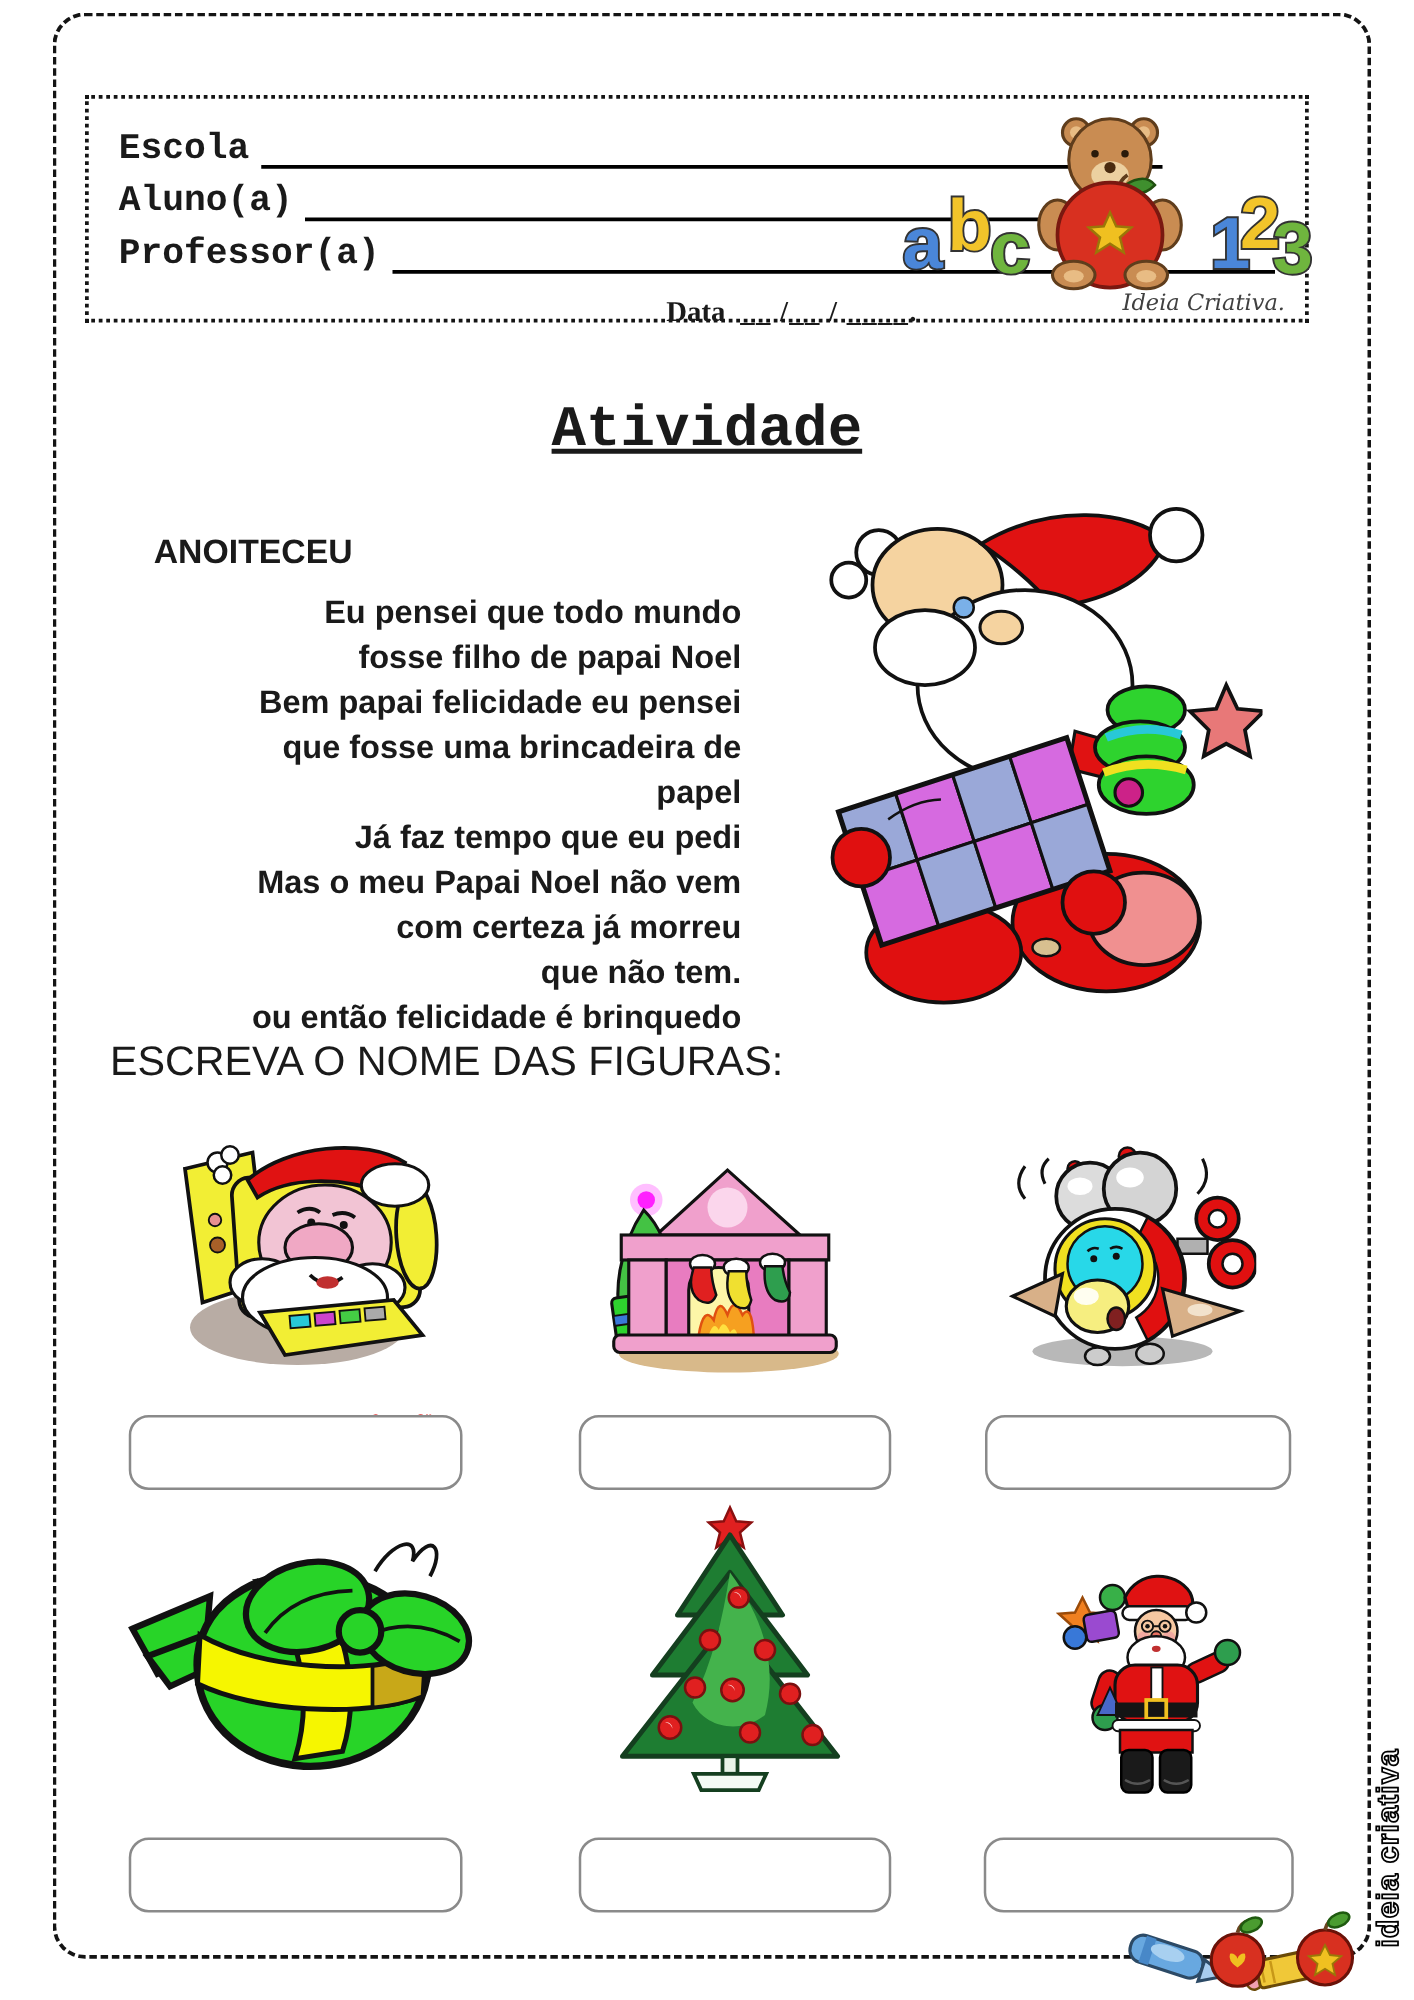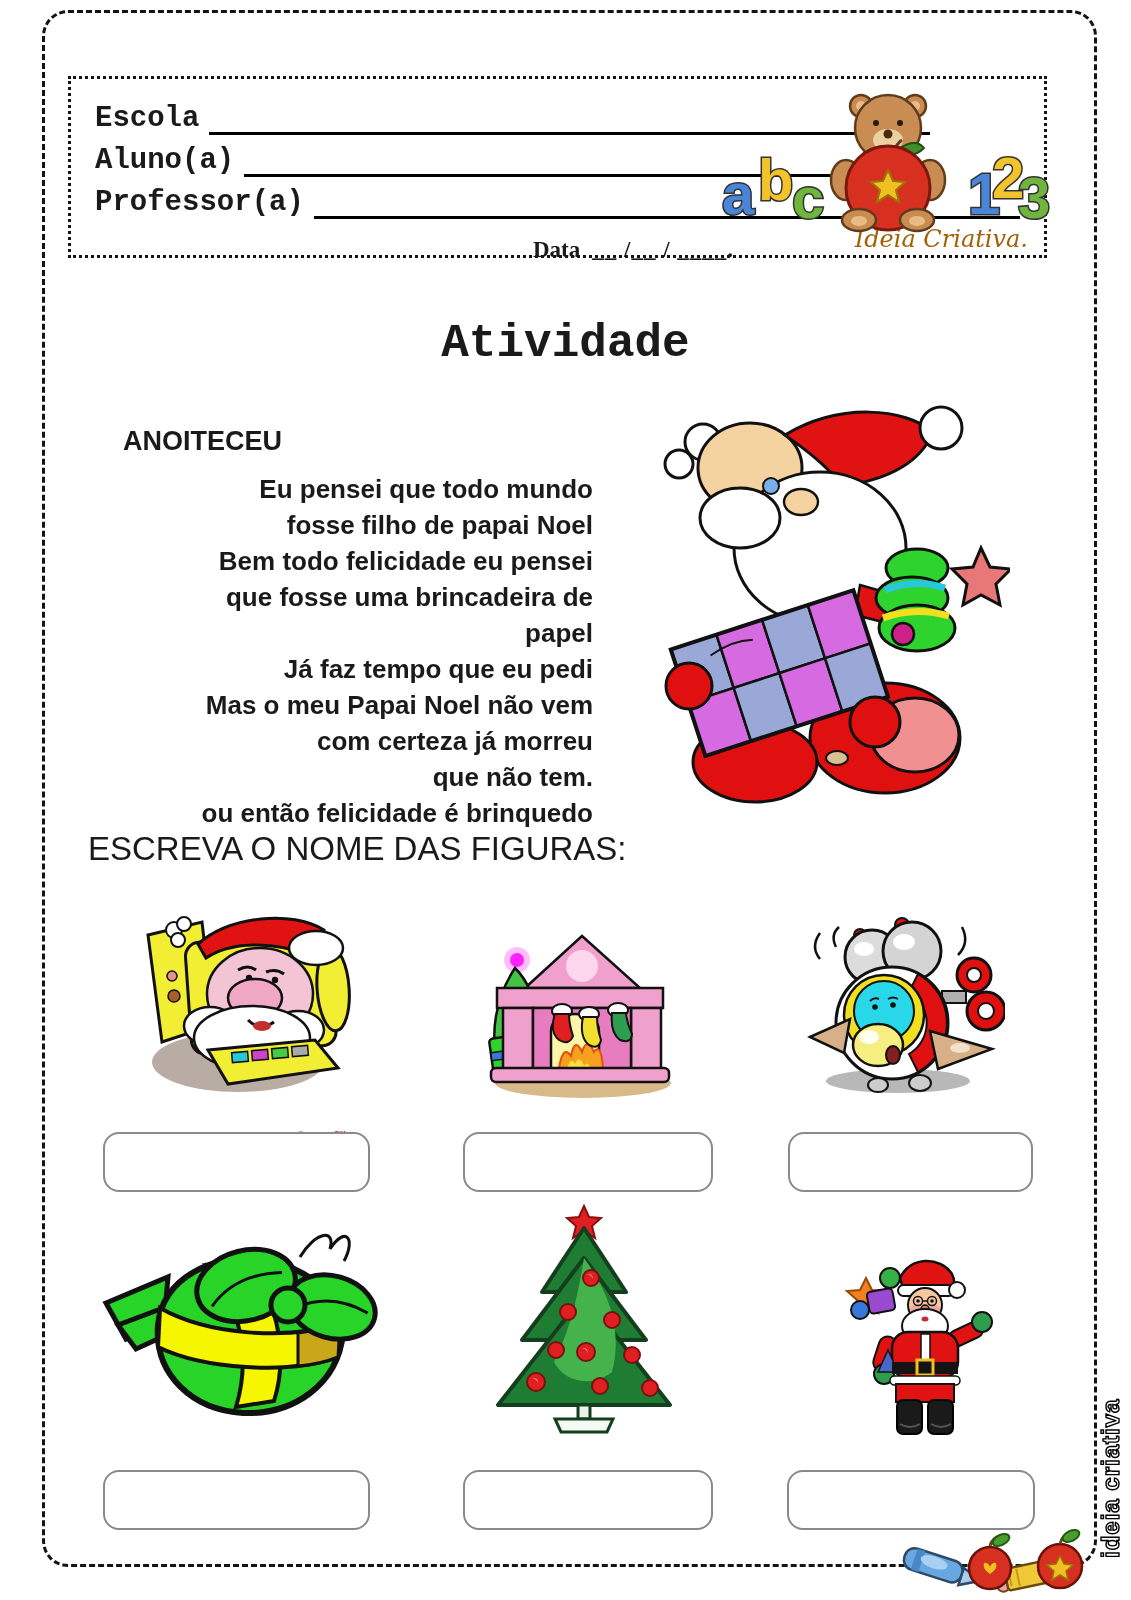--- a/index.html
+++ b/index.html
@@ -13,25 +13,25 @@
   .hrow{display:flex;align-items:flex-end;height:42px;
         font-family:"Liberation Mono",monospace;font-weight:bold;font-size:29px;justify-content:space-between;}
   .write-line{flex:1;border-bottom:3px solid #000;height:34px;margin-left:10px;}
   .wl-school{margin-right:92px;}
   .wl-student{margin-right:118px;}
   .wl-teacher{margin-right:2px;}
   .date-row{display:flex;align-items:flex-end;height:44px;margin-left:438px;
         font-family:Liberation Serif, serif;font-weight:bold;font-size:23px;}
   .date-blanks{margin-left:12px;letter-spacing:1px;}
   .brand-script{position:absolute;right:16px;bottom:2px;font-family:"DejaVu Serif",serif;
-        font-style:italic;font-size:24px;color:#a16207;}
+        font-style:italic;font-size:18px;color:#404040;}
   .header-clipart{position:absolute;left:718px;top:82px;width:332px;height:156px;}
   
   .page-title{position:absolute;left:0;top:318px;width:1131px;text-align:center;
-        font-family:"Liberation Mono",monospace;font-weight:bold;font-size:46px;}
+        font-family:"Liberation Mono",monospace;font-weight:bold;font-size:46px;text-decoration:underline;}
   .poem{position:absolute;left:123px;top:426px;width:470px;}
   .poem-title{font-size:27px;font-weight:bold;margin-bottom:14px;}
   .poem-line{font-size:26px;line-height:36px;font-weight:bold;text-align:right;}
   .santa-clipart{position:absolute;left:585px;top:390px;width:425px;height:415px;}
   
   .instruction{position:absolute;left:88px;top:830px;font-size:33px;font-weight:normal;}
   
   .fig{position:absolute;}
   .answer-box{position:absolute;height:60px;border:2px solid #8a8a8a;border-radius:16px;
         background:#fff;box-sizing:border-box;font-size:24px;padding:0 14px;outline:none;}
@@ -101,21 +101,21 @@
         <ellipse cx="199" cy="139" rx="8" ry="5" fill="#e8bc84"></ellipse>
     </g>
   </svg>
 
   <div class="page-title">Atividade</div>
 
   <div class="poem">
     <div class="poem-title">ANOITECEU</div>
     <div class="poem-line">Eu pensei que todo mundo</div>
     <div class="poem-line">fosse filho de papai Noel</div>
-    <div class="poem-line">Bem todo felicidade eu pensei</div>
+    <div class="poem-line">Bem papai felicidade eu pensei</div>
     <div class="poem-line">que fosse uma brincadeira de</div>
     <div class="poem-line">papel</div>
     <div class="poem-line">Já faz tempo que eu pedi</div>
     <div class="poem-line">Mas o meu Papai Noel não vem</div>
     <div class="poem-line">com certeza já morreu</div>
     <div class="poem-line">que não tem.</div>
     <div class="poem-line">ou então felicidade é brinquedo</div>
   </div>
 
   <svg class="santa-clipart" viewBox="0 0 425 415">

